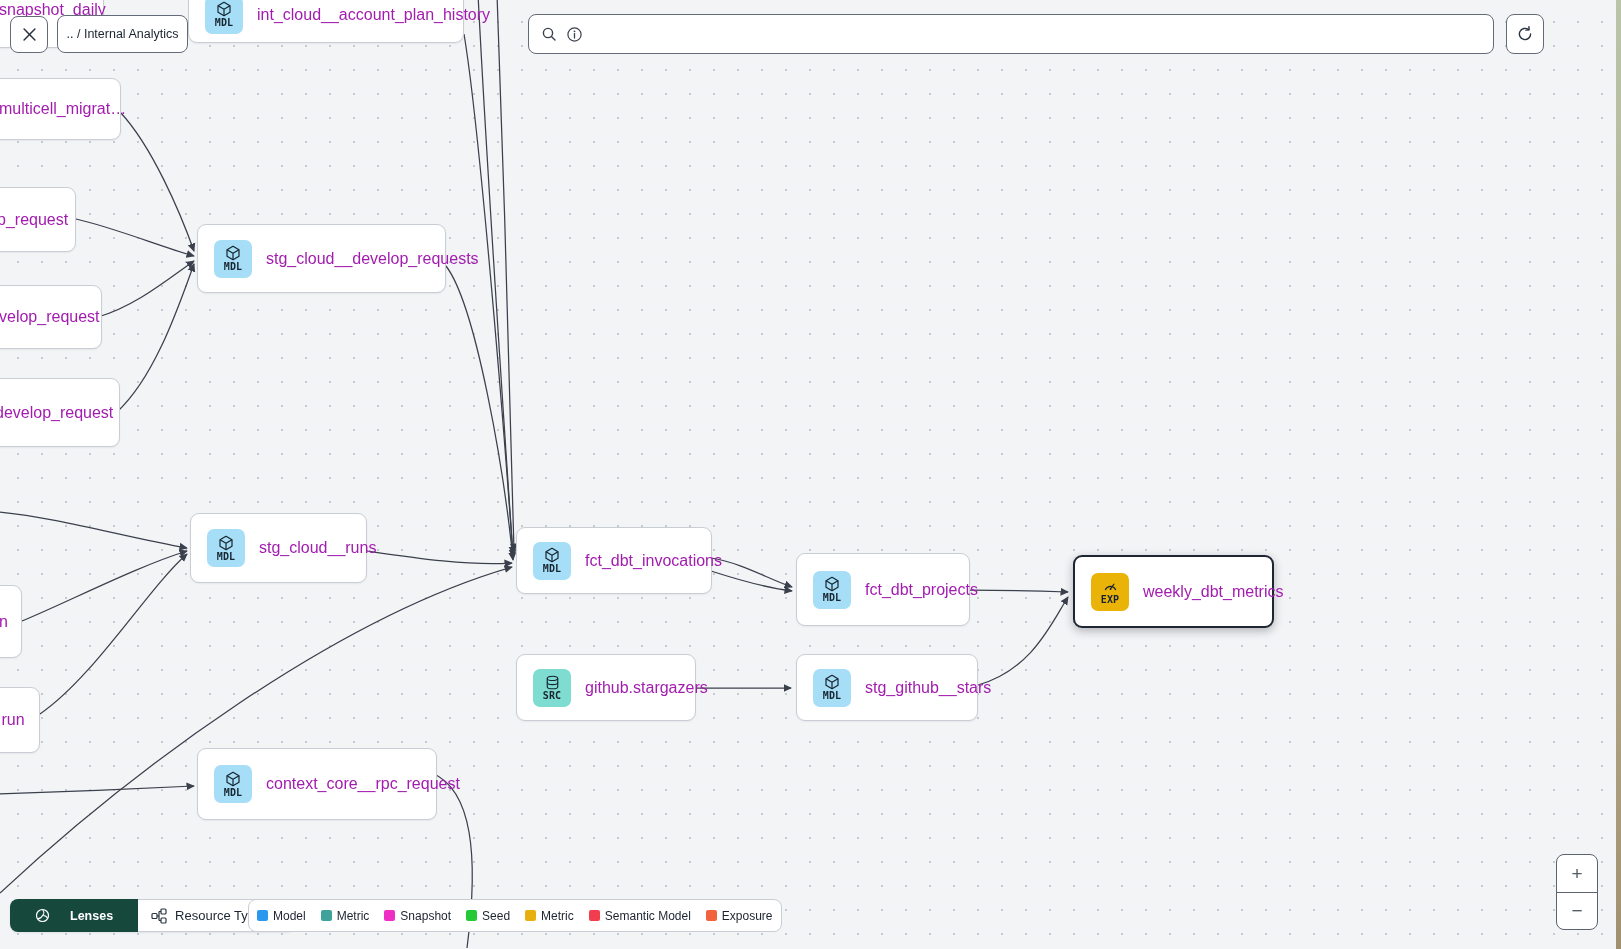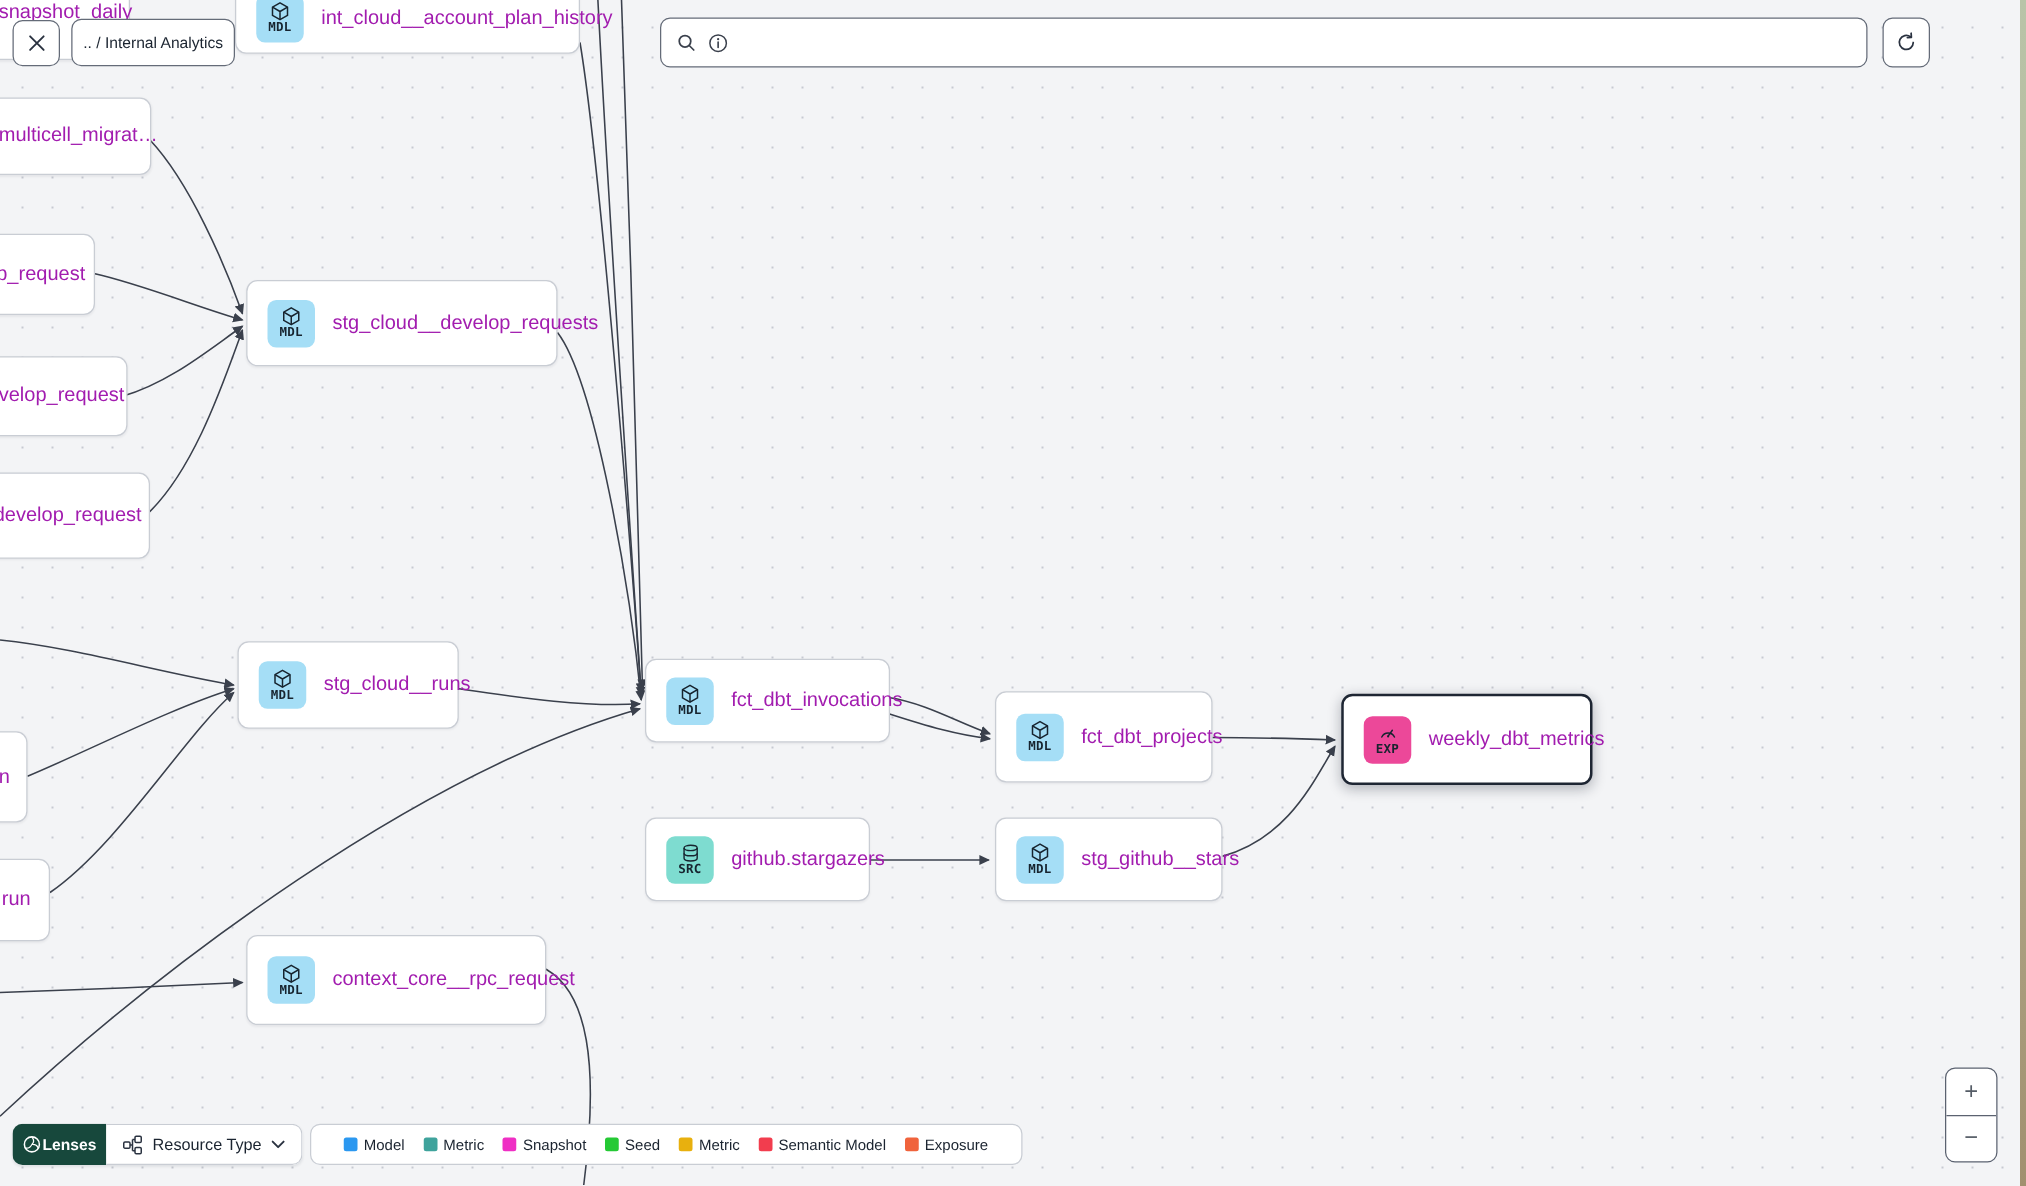--- a/index.html
+++ b/index.html
@@ -39,26 +39,26 @@
   #breadcrumb{left:57px;top:15px;width:131px;height:38px;justify-content:center;font-size:12.5px;cursor:pointer;text-align:right;}
   #searchbar{left:528px;top:14px;width:966px;height:40px;padding:0 12px;gap:9px;}
   #searchbar input{
     border:none;outline:none;flex:1;font-size:13.5px;color:#16202e;
     font-family:"Liberation Sans",sans-serif;background:transparent;
   }
   #refresh-btn{left:1506px;top:14px;width:38px;height:40px;justify-content:center;cursor:pointer;}
 
   
   #lens-group{position:absolute;left:10px;top:899px;height:33px;z-index:5;display:flex;border-radius:8px;overflow:hidden;box-shadow:0 1px 2px rgba(16,24,40,.08);}
-  #lenses-btn{display:flex;align-items:center;gap:1px;color:#fff;font-size:12.5px;font-weight:bold;padding:0 8px;cursor:pointer;}
+  #lenses-btn{display:flex;align-items:center;gap:20px;color:#fff;font-size:12.5px;font-weight:bold;padding:0 25px;cursor:pointer;}
   #resource-btn{display:flex;align-items:center;gap:8px;background:#fff;border:1px solid #c9cdd4;border-left:none;border-radius:0 8px 8px 0;font-size:13px;padding:0 13px;cursor:pointer;box-sizing:border-box;}
   #legend-bar{
     position:absolute;left:248px;top:899px;height:33px;z-index:5;background:#fff;
     border:1px solid #c9cdd4;border-radius:8px;display:flex;align-items:center;
-    gap:15px;padding:0 26px;box-sizing:border-box;
+    gap:15px;padding:0 8px;box-sizing:border-box;
   }
   .legend-item{display:flex;align-items:center;gap:5px;font-size:12px;white-space:nowrap;}
   .legend-swatch{width:11px;height:11px;border-radius:2px;flex:0 0 auto;}
 
   
   #zoom-ctl{position:absolute;left:1556px;top:854px;width:40px;z-index:5;background:#fff;border:1px solid #5b6270;border-radius:8px;overflow:hidden;}
   .zoom-cell{height:37px;display:flex;align-items:center;justify-content:center;font-size:19px;color:#555c66;cursor:pointer;box-sizing:border-box;}
   .zoom-cell + .zoom-cell{border-top:1px solid #5b6270;}
 
   #right-strip{position:absolute;right:0;top:0;width:5px;height:949px;z-index:9;
@@ -195,21 +195,21 @@
       <div class="badge" style="background: rgb(165, 222, 246);">
         <svg class="icon" width="16" height="16" viewBox="0 0 16 16" fill="none" stroke="currentColor" stroke-width="1.2" stroke-linejoin="round">
           <path d="M8 1.3 L14 4.7 L14 11.3 L8 14.7 L2 11.3 L2 4.7 Z"></path>
           <path d="M2 4.7 L8 8.2 L14 4.7 M8 8.2 L8 14.7"></path>
         </svg>
         <span class="badge-label">MDL</span>
       </div>
       <span class="node-label">stg_github__stars</span>
     </div>
     <div class="node selected" style="left: 1073px; top: 555px; width: 201px; height: 73px; padding-left: 16px; border-color: rgb(30, 38, 51);">
-      <div class="badge" style="background: #ec4899;">
+      <div class="badge" style="background: #eab308;">
         <svg class="icon" width="15" height="15" viewBox="0 0 16 16" fill="none" stroke="currentColor" stroke-width="1.3" stroke-linecap="round">
           <path d="M2.6 11.3 A6 6 0 0 1 13.4 11.3"></path>
           <path d="M8 10.6 L11.6 5.6"></path>
           <circle cx="8" cy="10.8" r="0.9" fill="currentColor" stroke="none"></circle>
         </svg>
         <span class="badge-label">EXP</span>
       </div>
       <span class="node-label">weekly_dbt_metrics</span>
     </div>
   </div>

